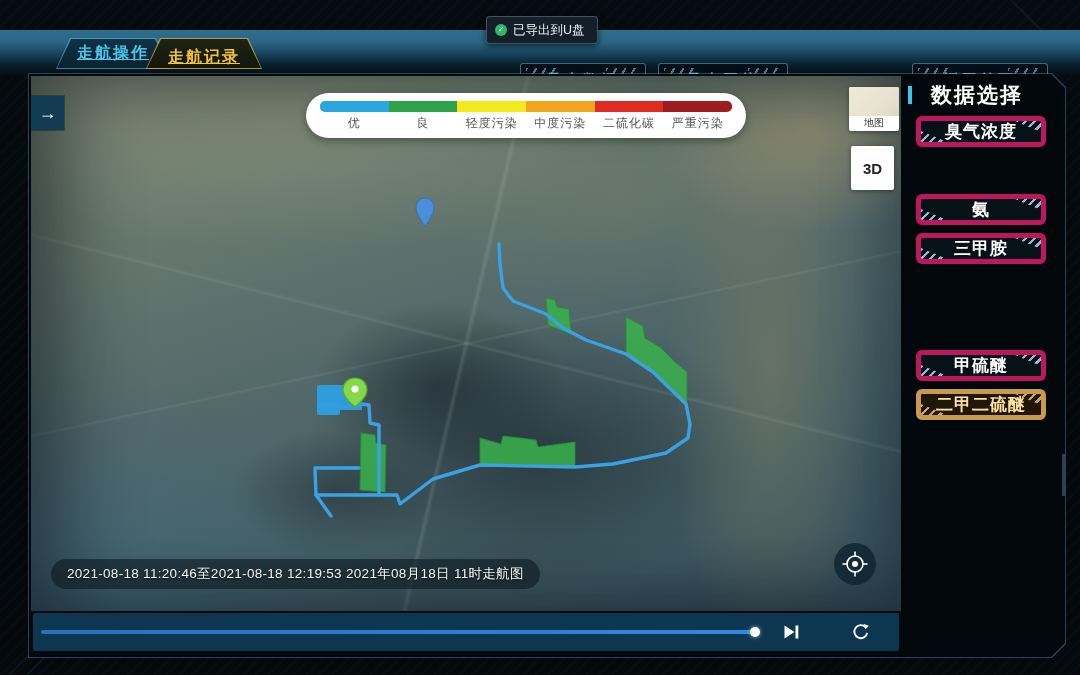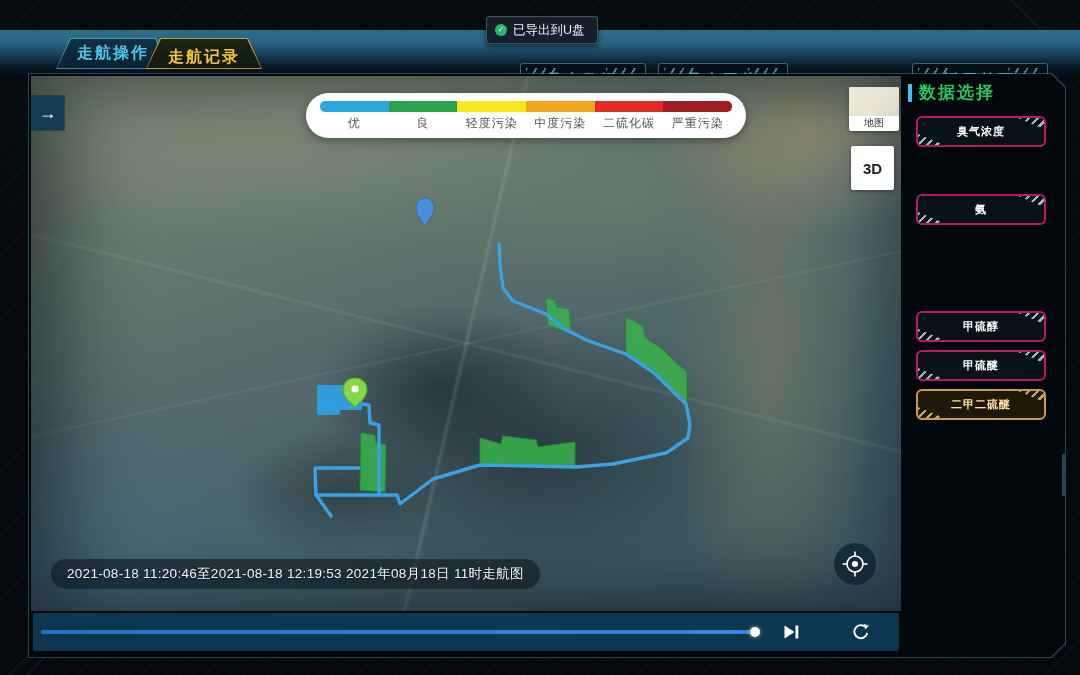--- a/index.html
+++ b/index.html
@@ -23,21 +23,21 @@
   
   .header { position:absolute; left:0; top:30px; width:1080px; height:45px;
     background:linear-gradient(180deg,#306e8d 0%,#2a6483 28%,#16405a 55%,#081b28 80%,#050e16 100%);
   }
   .tab { position:absolute; top:8px; height:31px; padding:1px;
     clip-path:polygon(14px 0, calc(100% - 14px) 0, 100% 100%, 0 100%);
   }
   .tab-inner { width:100%; height:100%;
     clip-path:polygon(14px 0, calc(100% - 14px) 0, 100% 100%, 0 100%);
     display:flex; align-items:center; justify-content:center;
-    font-size:16px; font-weight:bold; letter-spacing:2px;
+    font-size:16px; font-weight:bold; letter-spacing:2px;text-decoration:underline;
   }
   .tab-nav { left:56px; width:114px; background:rgba(70,170,205,0.75); }
   .tab-nav .tab-inner { background:linear-gradient(180deg,#123146 0%,#0b2231 100%); color:#4cc7ec; }
   .tab-rec { left:146px; width:116px; background:rgba(210,165,50,0.85); }
   .tab-rec .tab-inner { background:linear-gradient(180deg,#1c2414 0%,#12180c 100%); color:#f6c335;align-items:flex-end; }
 
   .toast { position:absolute; left:486px; top:16px; height:28px; padding:0 12px 0 8px;
     background:#151f29; border:1px solid rgba(110,150,170,0.45); border-radius:4px;
     display:flex; align-items:center; gap:6px; box-shadow:0 2px 6px rgba(0,0,0,0.6); z-index:5;
   }
@@ -128,25 +128,25 @@
     background:linear-gradient(90deg,#2a6fc0,#3287e2); }
   .knob { position:absolute; right:-5px; top:-3px; width:10px; height:10px; border-radius:50%;
     background:#fff; box-shadow:0 0 4px rgba(255,255,255,0.6); cursor:pointer; }
   .pb-icon { position:absolute; top:9px; width:20px; height:20px; cursor:pointer; }
   .pb-skip { left:748px; } .pb-refresh { left:818px; }
 
   
   .sidebar { position:absolute; left:877px; top:0; width:161px; height:583px; }
   .side-title { position:absolute; left:2px; top:7px; display:flex; align-items:center; gap:7px; }
   .side-title .bar { width:4px; height:18px; background:#3fc3ea; }
-  .side-title .txt { font-size:17px; font-weight:bold; color:#22c55e; letter-spacing:2px; }
+  .side-title .txt { font-size:21px; font-weight:bold; color:#ffffff; letter-spacing:2px;margin-left:12px; }
   .side-item { position:absolute; left:10px; width:130px; height:31px;
-    background:rgba(8,18,26,0.92); border:2px solid #be185d; border-radius:6px;
+    background:rgba(8,18,26,0.92); border:5px solid #be185d; border-radius:6px;
     display:flex; align-items:center; justify-content:center;
-    font-size:11px; font-weight:bold; color:#fff; letter-spacing:1px; cursor:pointer; overflow:hidden; }
+    font-size:17px; font-weight:bold; color:#fff; letter-spacing:1px; cursor:pointer; overflow:hidden; }
   .side-item .corner { position:absolute; width:26px; height:11px;
     background:repeating-linear-gradient(135deg, rgba(175,215,235,0.85) 0 2.5px, transparent 2.5px 6.5px); }
   .corner.tr { top:0; right:0; clip-path:polygon(0 0, 100% 0, 100% 100%); }
   .corner.bl { bottom:0; left:0; clip-path:polygon(0 0, 0 100%, 100% 100%); }
   .side-item.selected { border-color:#c79a4e; color:#ffe0a0; background:rgba(36,26,10,0.85); }
   .side-item.selected .corner {
     background:repeating-linear-gradient(135deg, rgba(225,180,95,0.9) 0 2.5px, transparent 2.5px 6.5px); }
   .si-0{top:42px} .si-1{top:81px} .si-2{top:120px} .si-3{top:159px} .si-4{top:198px}
   .si-5{top:237px} .si-6{top:276px} .si-7{top:315px} .si-8{top:354px} .si-9{top:393px}
   .side-notch { position:absolute; right:-1px; top:380px; width:4px; height:42px; background:rgba(120,150,170,0.4); }
@@ -299,24 +299,24 @@
         <div class="side-item si-0">
             <span class="corner tr"></span>
             <span class="corner bl"></span>
             <span>臭气浓度</span>
           </div>
         <div class="side-item si-2">
             <span class="corner tr"></span>
             <span class="corner bl"></span>
             <span>氨</span>
           </div>
-        <div class="side-item si-5">
-            <span class="corner tr"></span>
-            <span class="corner bl"></span>
-            <span>甲硫醇</span>
+        <div class="side-item si-3">
+            <span class="corner tr"></span>
+            <span class="corner bl"></span>
+            <span>三甲胺</span>
           </div>
         <div class="side-item si-7 selected">
             <span class="corner tr"></span>
             <span class="corner bl"></span>
             <span>二甲二硫醚</span>
           </div>
         <div class="side-item si-6">
             <span class="corner tr"></span>
             <span class="corner bl"></span>
             <span>甲硫醚</span>

